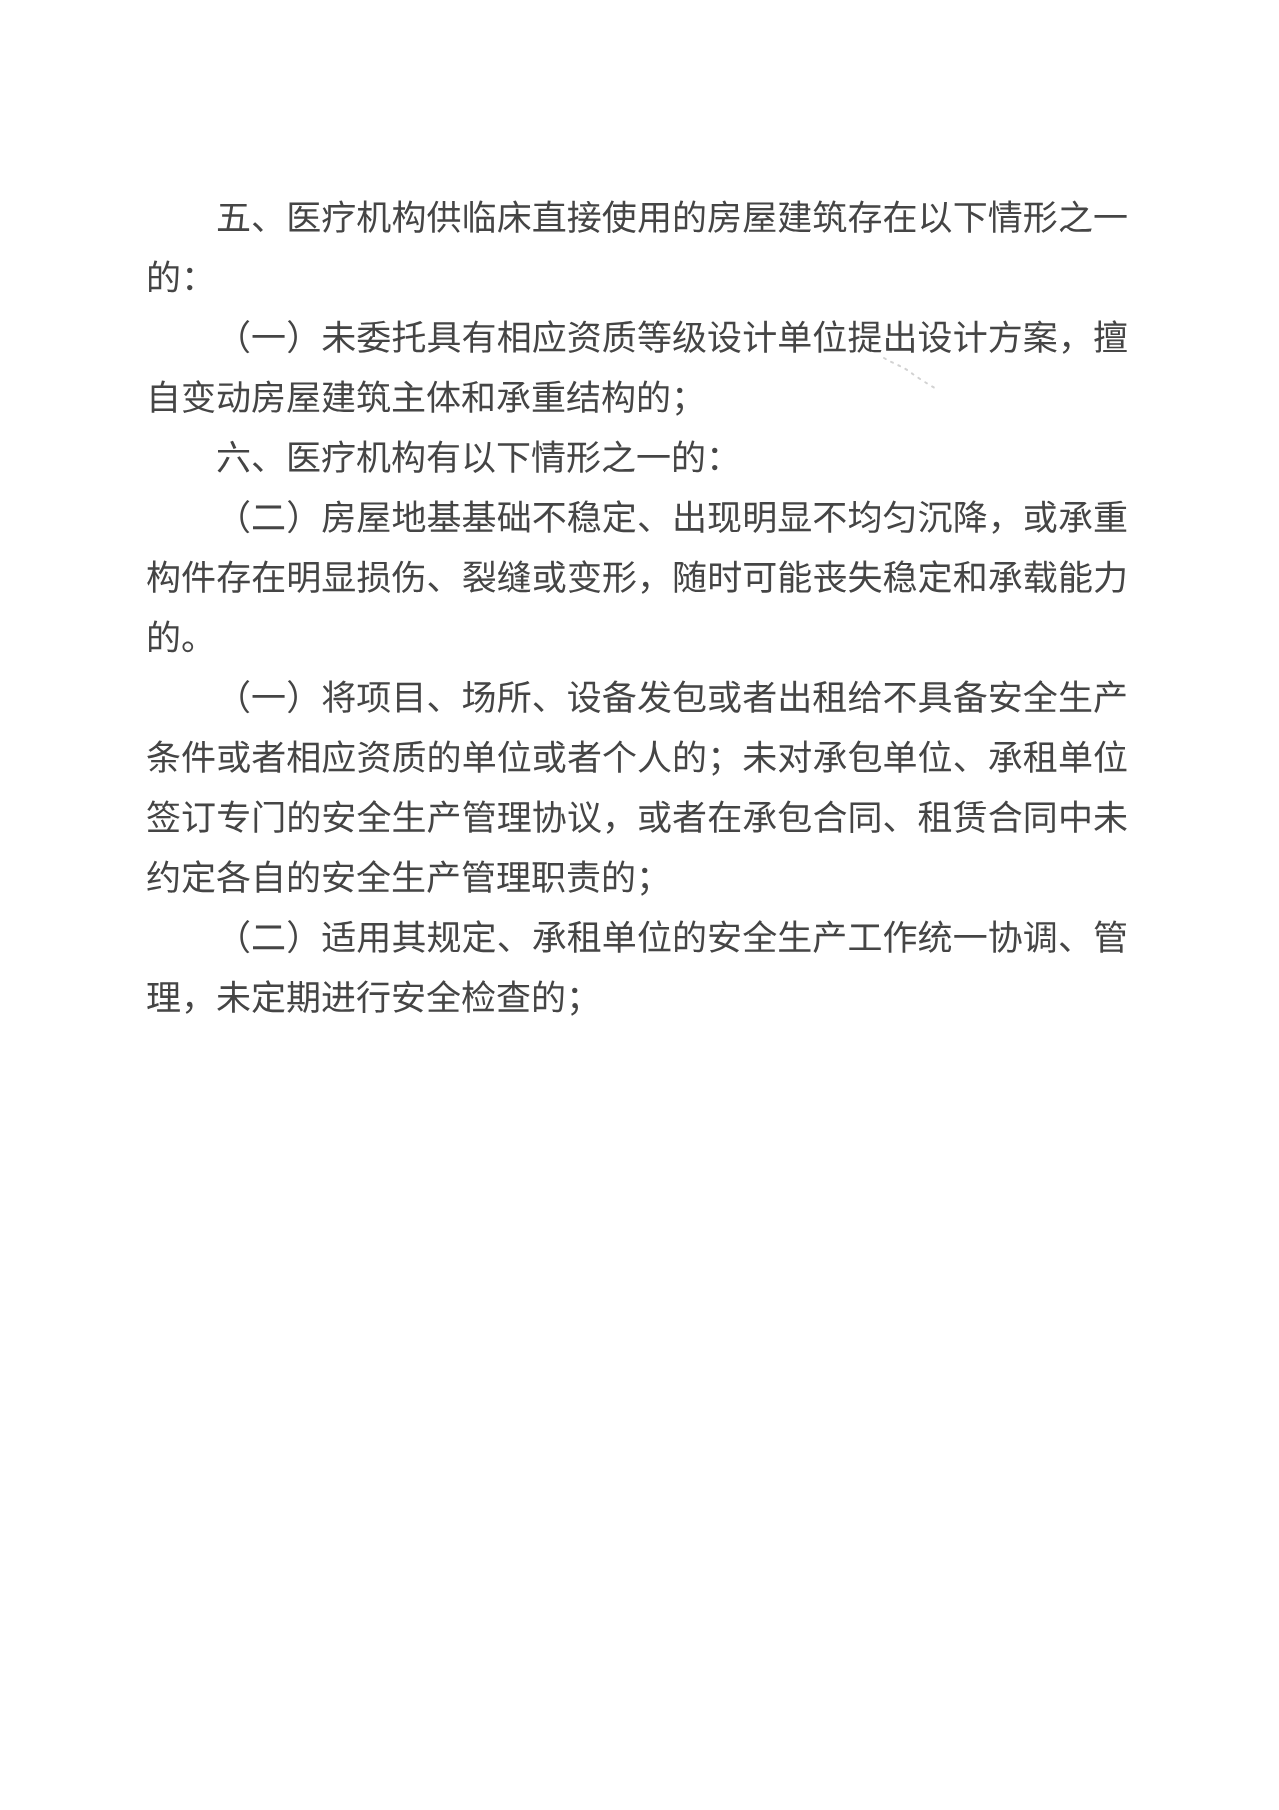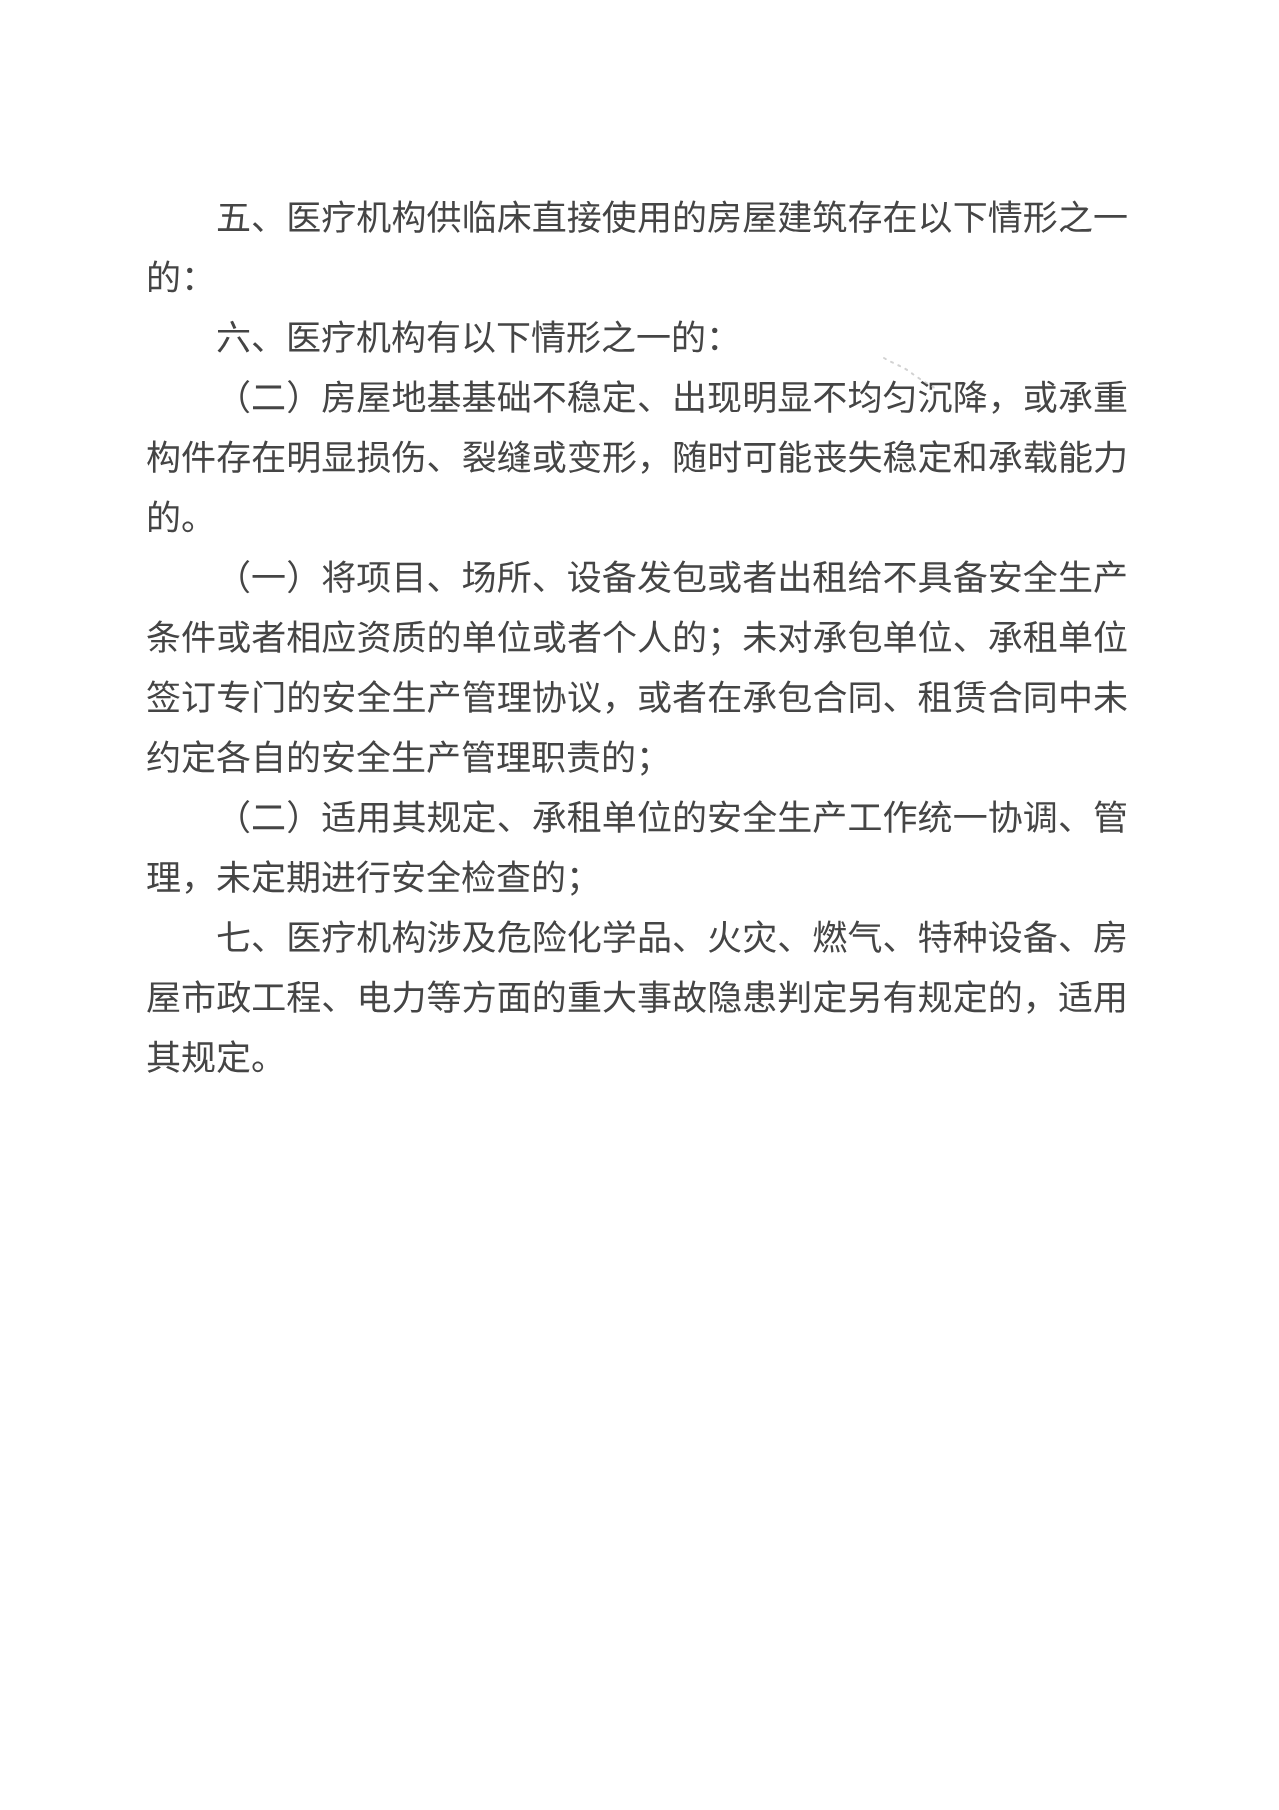--- a/index.html
+++ b/index.html
@@ -59,25 +59,25 @@
     pointer-events: none;
   }
 </style>
 </head>
 <body>
 
 <div class="page">
 
   <main class="doc-text">
     <p>五、医疗机构供临床直接使用的房屋建筑存在以下情形之一的：</p>
+    <p>（一）未委托具有相应资质等级设计单位提出设计方案，擅自变动房屋建筑主体和承重结构的；</p>
     <p>六、医疗机构有以下情形之一的：</p>
     <p>（二）房屋地基基础不稳定、出现明显不均匀沉降，或承重构件存在明显损伤、裂缝或变形，随时可能丧失稳定和承载能力的。</p>
     <p>（一）将项目、场所、设备发包或者出租给不具备安全生产条件或者相应资质的单位或者个人的；未对承包单位、承租单位签订专门的安全生产管理协议，或者在承包合同、租赁合同中未约定各自的安全生产管理职责的；</p>
     <p>（二）适用其规定、承租单位的安全生产工作统一协调、管理，未定期进行安全检查的；</p>
-    <p>七、医疗机构涉及危险化学品、火灾、燃气、特种设备、房屋市政工程、电力等方面的重大事故隐患判定另有规定的，适用其规定。</p>
   </main>
 
   <svg class="scan-artifact" viewBox="0 0 70 50" xmlns="http://www.w3.org/2000/svg">
     <path d="M4 8 C 14 14, 22 16, 30 22 S 48 34, 58 40" fill="none" stroke="var(--artifact-color, #b5b5b5)" stroke-width="2" stroke-linecap="round" stroke-dasharray="2 6"></path>
   </svg>
 
   <footer class="page-number">197</footer>
 
 </div>
 

